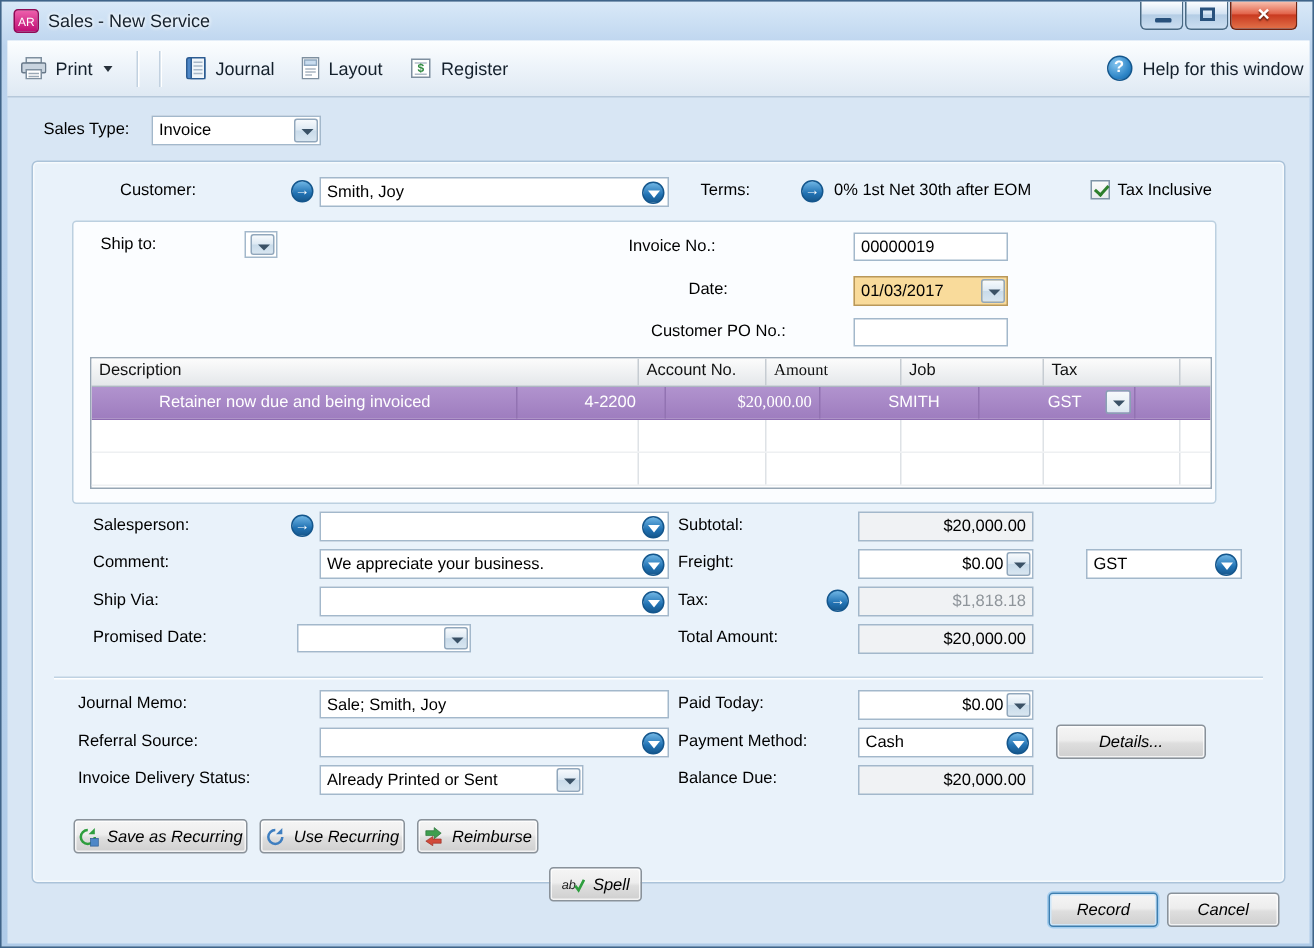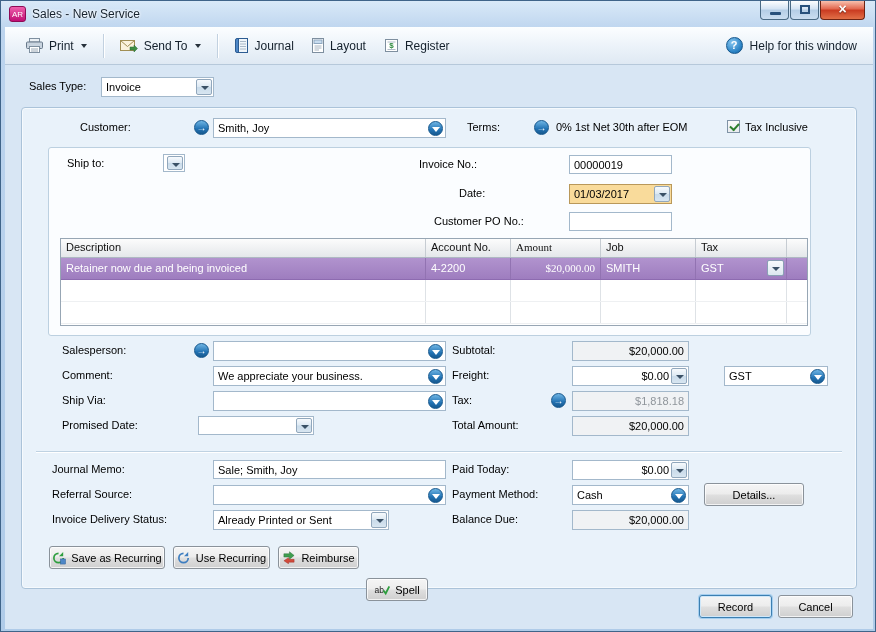--- a/index.html
+++ b/index.html
@@ -27,21 +27,21 @@
   .wc.cl::after { content:"\00D7"; position:absolute; left:0; right:0; top:0; bottom:0;
                   color:#fff; font-size:14px; font-weight:bold; text-align:center; line-height:17px;
                   text-shadow:0 1px 1px #6E2413; }
 
   
   .client { position:absolute; left:4px; top:26px; width:868px; height:602px; background:#D8E6F4; }
 
   
   .toolbar { position:absolute; left:0; top:0; width:868px; height:38px;
              background:linear-gradient(#FCFEFF,#EBF2F9 55%,#DFE9F3);
-             border-bottom:1px solid #B6C8DA; display:flex; align-items:center; padding:0 12px; }
+             border-bottom:1px solid #B6C8DA; display:flex; align-items:center; padding:0 0; }
   .tbtn { height:28px; display:flex; align-items:center; gap:6px; padding:0 9px;
           border-radius:3px; font-size:12px; color:#14202C; }
   .tsep { width:1px; height:24px; background:#C2D1E0; box-shadow:1px 0 0 #fff; margin:0 7px; }
   .caret { width:0; height:0; border-left:3px solid transparent; border-right:3px solid transparent;
            border-top:4px solid #27313B; margin-left:1px; }
   .help-wrap { margin-left:auto; display:flex; align-items:center; gap:7px; padding:0 4px; }
   .help-ic { width:17px; height:17px; border-radius:50%; position:relative;
              background:radial-gradient(circle at 35% 30%, #86C6F0, #2C84C6 65%, #17619E);
              border:1px solid #14568C; }
   .help-ic::after { content:"?"; position:absolute; left:0; right:0; top:0; bottom:0; color:#fff;
@@ -110,35 +110,35 @@
 
   
   .tbl { position:absolute; background:#fff; border:1px solid #97A6B4; overflow:hidden; }
   .trow { display:flex; width:100%; }
   .thead { height:19px; background:linear-gradient(#FCFCFC,#E4E7EA); border-bottom:1px solid #AEB8C2; }
   .tc { overflow:hidden; white-space:nowrap; font-size:11px; padding:2px 5px; }
   .thead .tc { border-right:1px solid #C6CCD2; color:#111; }
   .tbody-row { height:22px; border-bottom:1px solid #EEF0F2; }
   .tbody-row .tc { border-right:1px solid #DEE2E6; padding-top:4px; position:relative; }
   .sel { background:linear-gradient(#B193CE,#9E7DBF); color:#fff; border-bottom:1px solid #8D6BB0; }
-  .sel .tc { border-right:1px solid #9273B2; }
+  .sel .tc { border-right:1px solid #9273B2;margin-left:40px; }
   .c-desc{ width:365px; } .c-acct{ width:85px; } .c-amt{ width:90px; text-align:right;font-family:Liberation Serif, serif; }
   .c-job{ width:95px; } .c-tax{ width:91px; } .c-x{ flex:1; border-right:none !important; }
   .mini { position:absolute; right:2px; top:2px; width:17px; height:16px;
           background:linear-gradient(#F7FAFC,#DCE7F0); border:1px solid #8AA0B5; border-radius:2px; }
   .mini::after { content:""; position:absolute; left:4px; top:6px;
                  border-left:4px solid transparent; border-right:4px solid transparent;
                  border-top:4px solid #3A5166; }
 
   
   .btn { position:absolute; display:flex; align-items:center; justify-content:center; gap:5px;
          font-size:11px; color:#000;
          background:linear-gradient(#F5F5F5,#EDEDED 45%,#DEDEDE 55%,#CFCFCF);
          border:1px solid #8A929A; border-radius:3px;
-         box-shadow:inset 0 0 0 1px rgba(255,255,255,.75); }
+         box-shadow:inset 0 0 0 1px rgba(255,255,255,.75);font-style:italic; }
   .btn.focus { border-color:#3C7FB1; box-shadow:0 0 0 1px #A4CEEF, inset 0 0 0 1px #CFE7F9; }
 </style>
 </head>
 <body>
 
 <div class="win">
 
   <div class="titlebar">
     <span class="app-badge">AR</span>
     <span class="title">Sales - New Service</span>
@@ -161,29 +161,20 @@
           <rect x="3.5" y="0.5" width="10" height="3.5" fill="#ECF1F5" stroke="#7E8F9F"></rect>
           <rect x="0.5" y="4" width="16" height="6.5" rx="1" fill="#C9D4DF" stroke="#68798A"></rect>
           <rect x="3.5" y="8.5" width="10" height="6" fill="#fff" stroke="#7E8F9F"></rect>
           <line x1="5" y1="11" x2="12" y2="11" stroke="#9AA8B5"></line>
             <line x1="5" y1="13" x2="12" y2="13" stroke="#9AA8B5"></line>
         </svg>
         <span>Print</span>
         <span class="caret"></span>
       </div>
       <div class="tsep"></div>
-      <div class="tbtn">
-        <svg width="18" height="14" viewBox="0 0 18 14">
-          <rect x="0.5" y="1.5" width="14" height="10" fill="#FBF3DC" stroke="#A18F54"></rect>
-          <path d="M0.5 1.5 L7.5 7.5 L14.5 1.5" fill="none" stroke="#A18F54"></path>
-          <path d="M10 8 h4 v-2 l3.5 3.5 -3.5 3.5 v-2 h-4 z" fill="#3E8E44" stroke="#2B6B30" stroke-width="0.5"></path>
-        </svg>
-        <span>Send To</span>
-        <span class="caret"></span>
-      </div>
       <div class="tsep"></div>
       <div class="tbtn">
         <svg width="15" height="15" viewBox="0 0 15 15">
           <rect x="1.5" y="0.5" width="12" height="14" rx="1.5" fill="#4E87C7" stroke="#2C5C92"></rect>
           <rect x="4.5" y="0.5" width="9" height="14" fill="#EFF5FA" stroke="#2C5C92"></rect>
           <line x1="6" y1="3.5" x2="12" y2="3.5" stroke="#A8B8C8"></line>
             <line x1="6" y1="6" x2="12" y2="6" stroke="#A8B8C8"></line>
           <line x1="6" y1="8.5" x2="12" y2="8.5" stroke="#A8B8C8"></line>
             <line x1="6" y1="11" x2="12" y2="11" stroke="#A8B8C8"></line>
         </svg>

